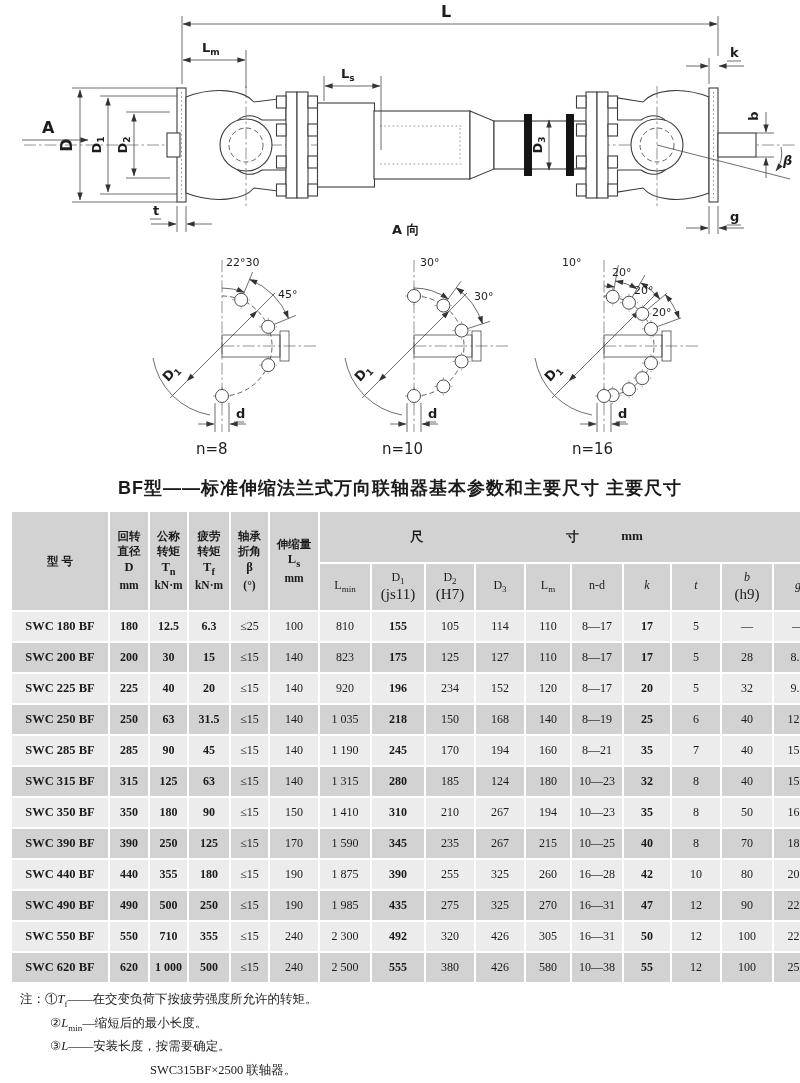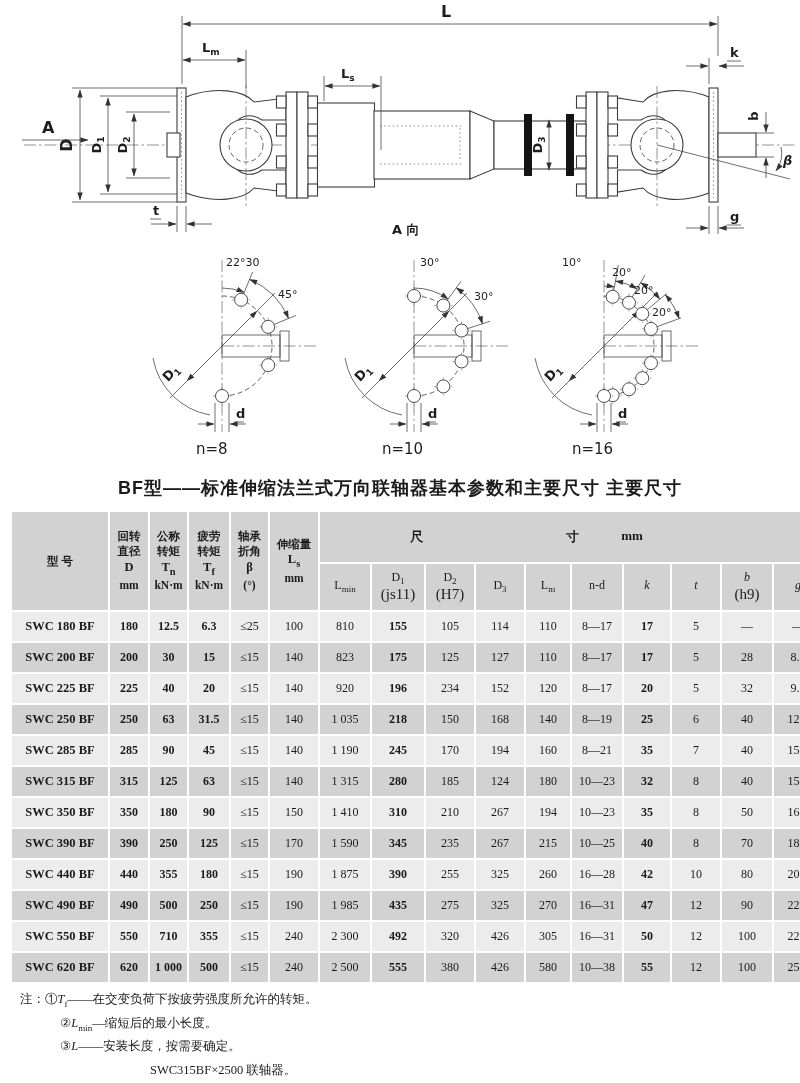--- a/index.html
+++ b/index.html
@@ -43,21 +43,21 @@
   tr.odd td{background:#ececec;}
   tr.even td{background:#d2d2d2;}
   td{font-size:12px;height:29px;padding:0 1px;}
   td.b{font-weight:bold;}
   td.model{font-weight:bold;font-size:12.5px;}
   
   #notes{position:absolute;top:990px;left:20px;width:740px;font-size:12.5px;line-height:19px;}
   .note-line{white-space:nowrap;}
   .note-line sub{font-size:9px;}
   .note-line i{font-family:"Liberation Serif",serif;}
-  .ind1{margin-left:40px;}
+  .ind1{margin-left:30px;}
   .ind2{margin-left:130px;}
 </style>
 </head>
 <body>
 
 <div id="page">
 
   <svg style="top:0;left:0" width="800" height="252" viewBox="0 0 800 252">
     <defs>
       <marker id="ma" viewBox="0 0 10 8" markerWidth="11" markerHeight="8" refX="9.5" refY="4" orient="auto-start-reverse">

